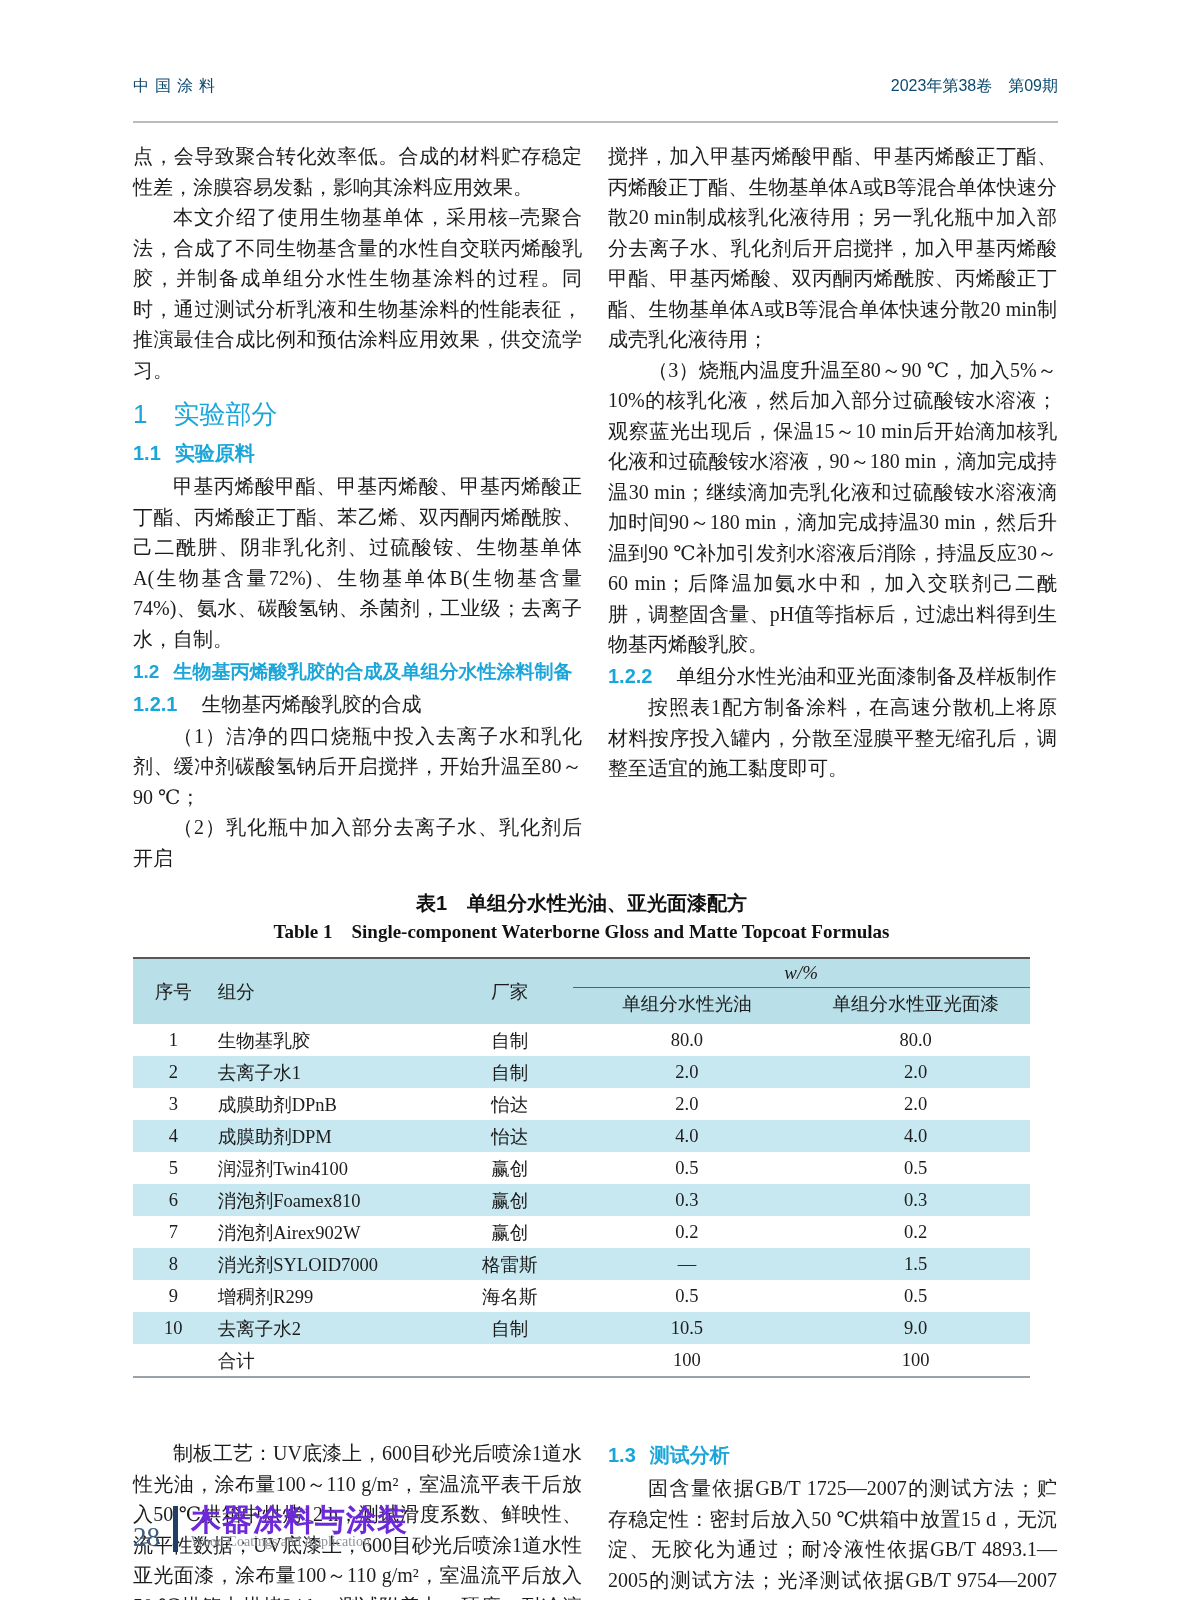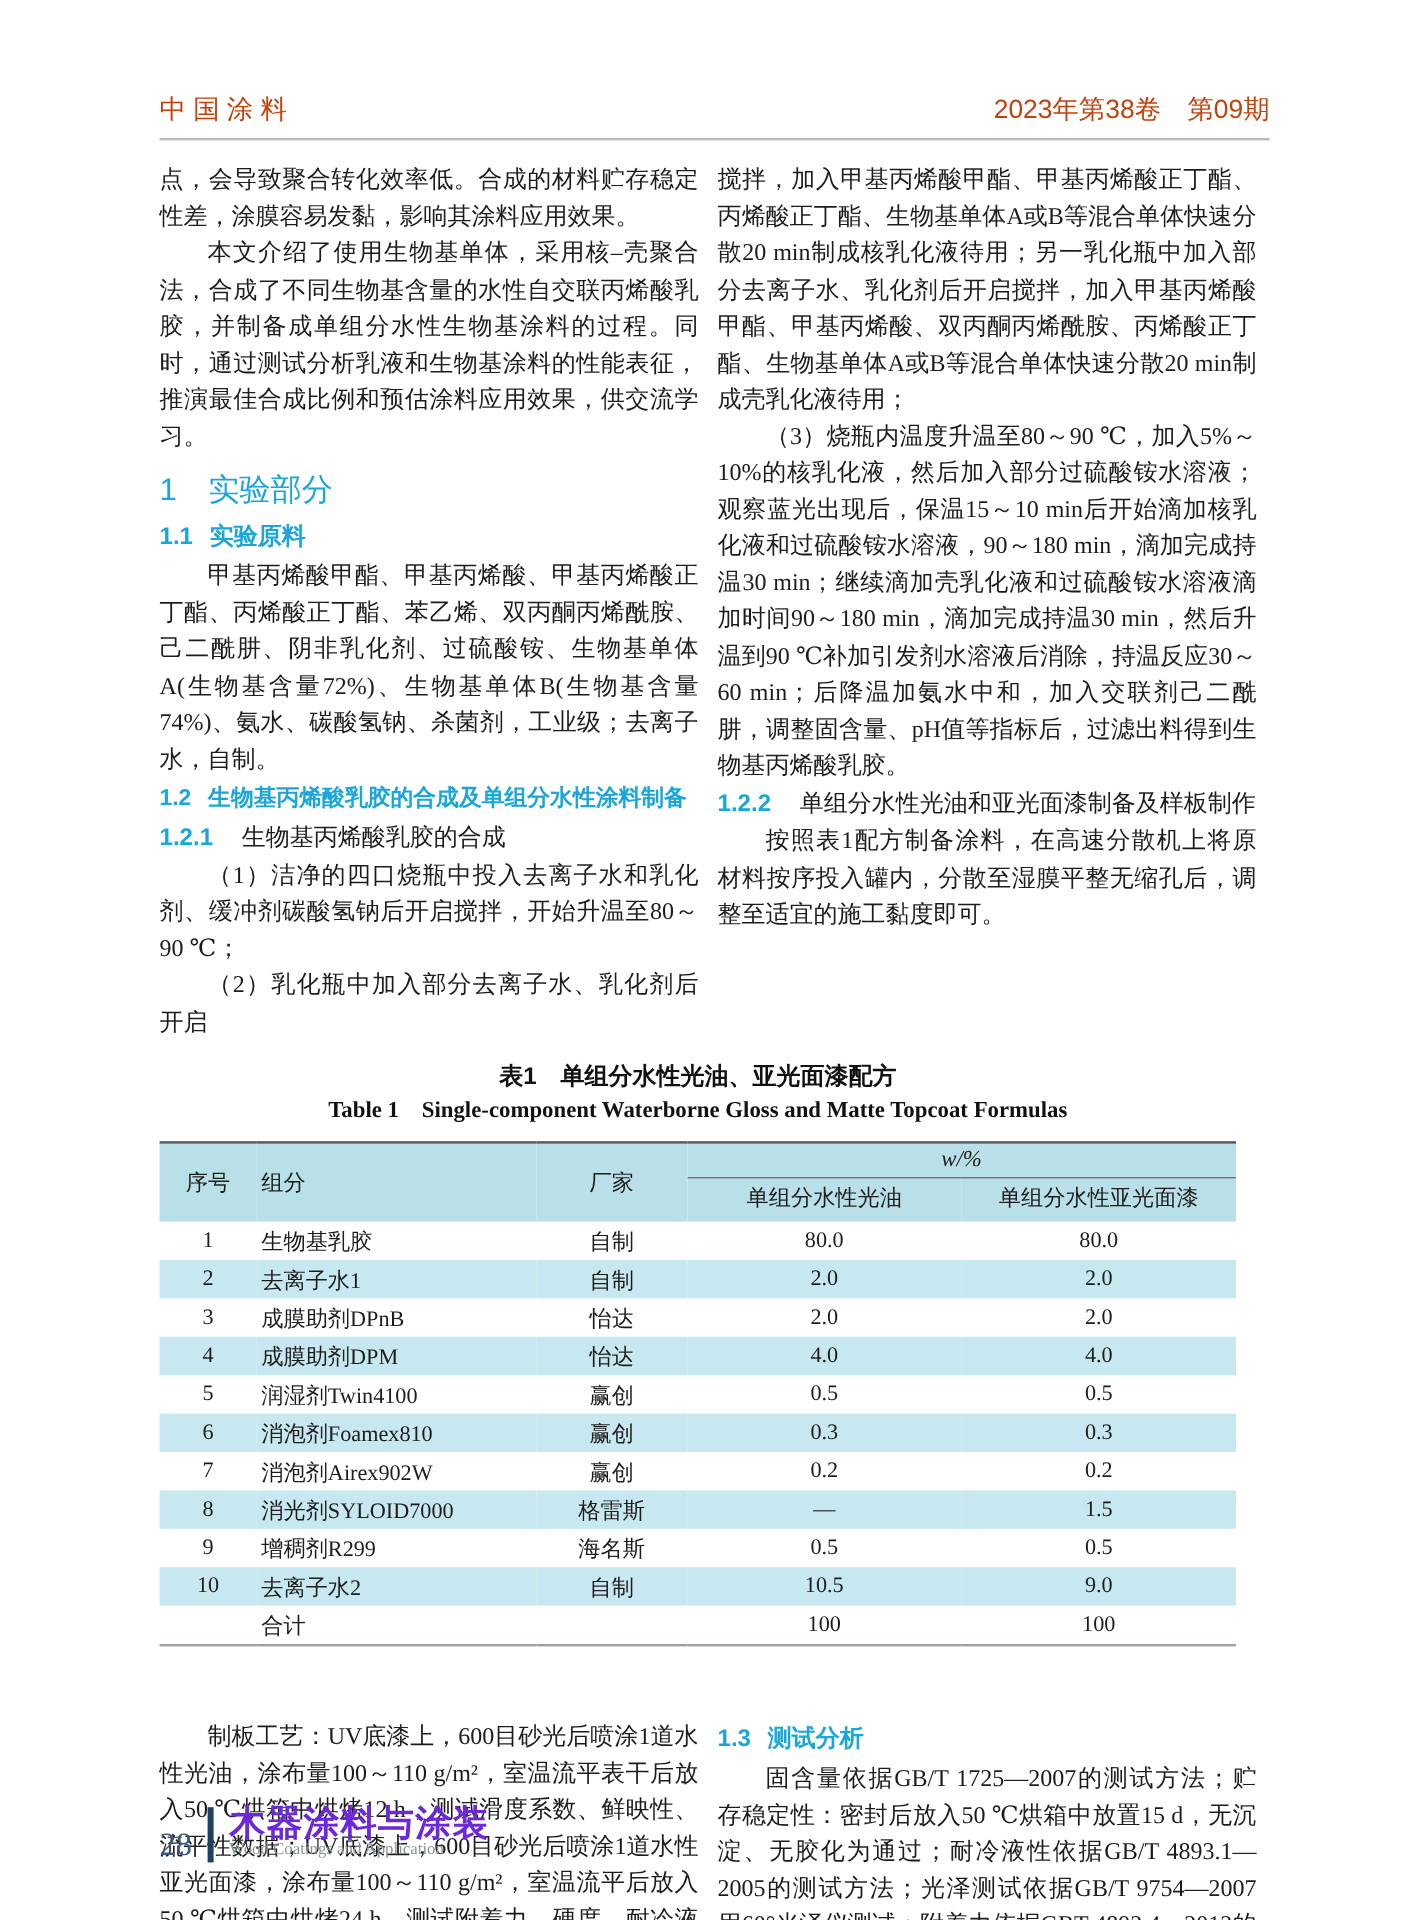--- a/index.html
+++ b/index.html
@@ -4,28 +4,28 @@
 <style>
   html,body{margin:0;padding:0;background:#e8e8e8;}
   .page{
     position:relative;width:1187px;height:1600px;background:#ffffff;
     font-family:"Liberation Serif","DejaVu Serif",serif;color:#1c1c1c;
     overflow:hidden;margin:0 auto;
   }
   
   .running-head{
     display:flex;justify-content:space-between;align-items:flex-end;
-    margin:76px 129px 0 133px;padding-bottom:9px;
+    margin:76px 129px 0 133px;padding-bottom:24px;
     border-bottom:2px solid #b7bcc0;
     font-family:"Liberation Sans","DejaVu Sans",sans-serif;
-    font-size:22px;color:#c2410c;
+    font-size:16px;color:#0c4a6e;
   }
   .running-head .journal{letter-spacing:6px;}
   
-  .cols{display:flex;gap:16px;margin:18px 129px 0 133px;}
+  .cols{display:flex;gap:26px;margin:18px 129px 0 133px;}
   .col{width:449px;font-size:20px;line-height:30.5px;text-align:justify;}
   .col p{margin:0;text-indent:2em;}
   .col p.cont{text-indent:0;}
   .h1{
     font-family:"Liberation Sans","DejaVu Sans",sans-serif;
     color:#1ba6da;font-weight:normal;font-size:26px;line-height:34px;
     margin:12px 0 9px 0;text-indent:0;
   }
   .h1 .num{margin-right:26px;}
   .h2{

